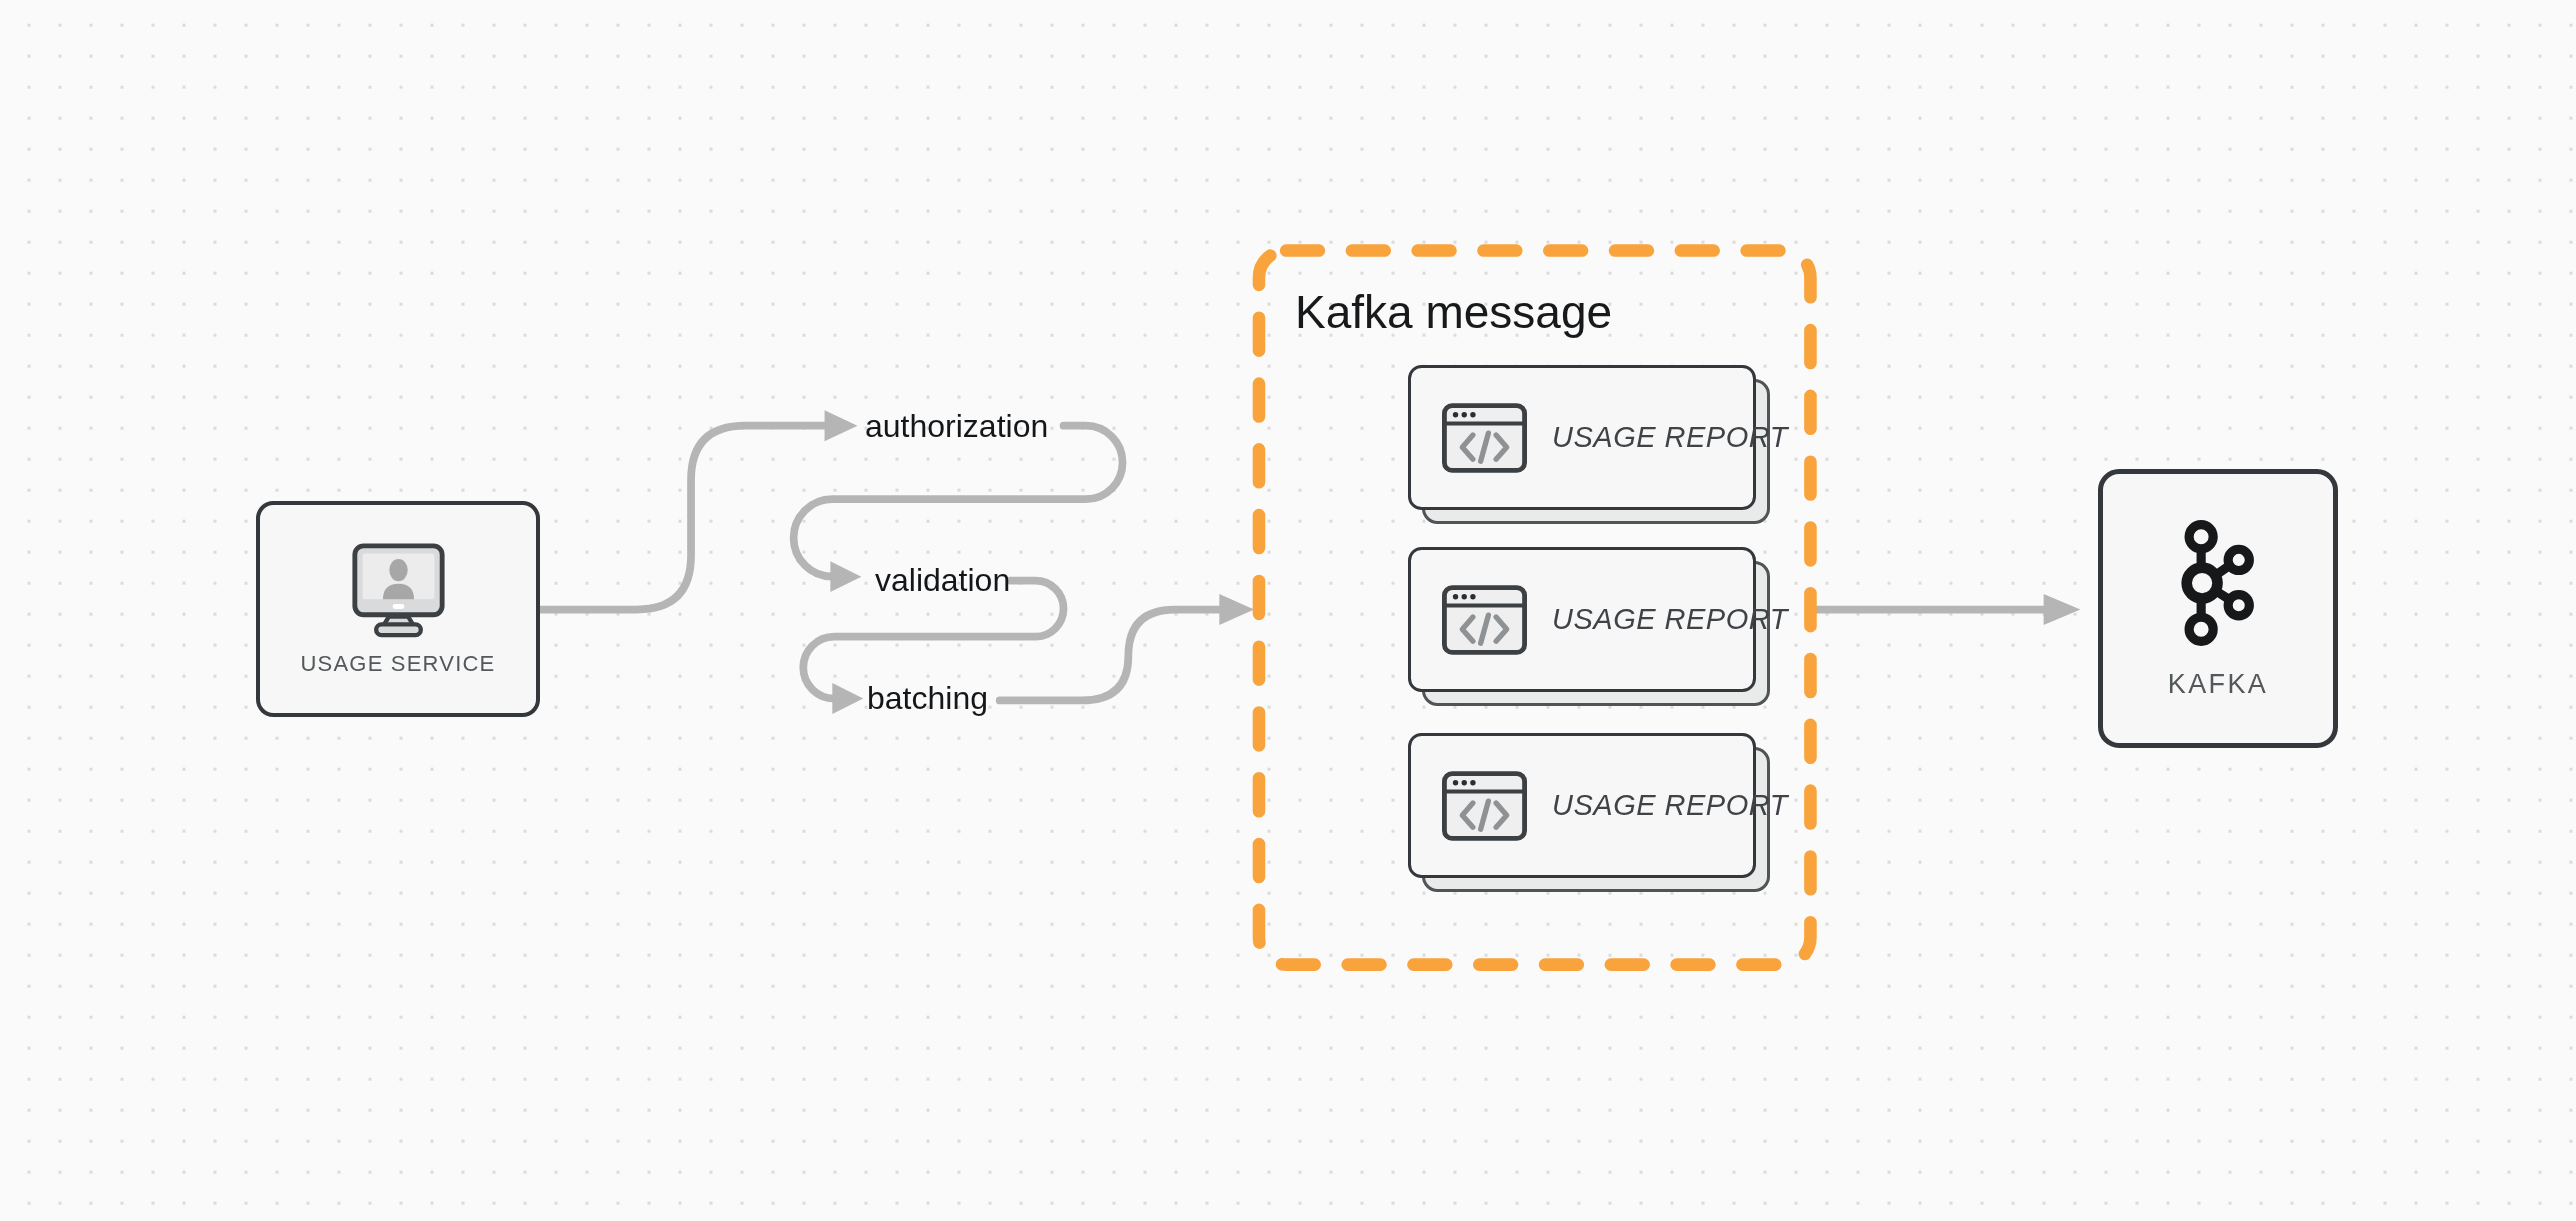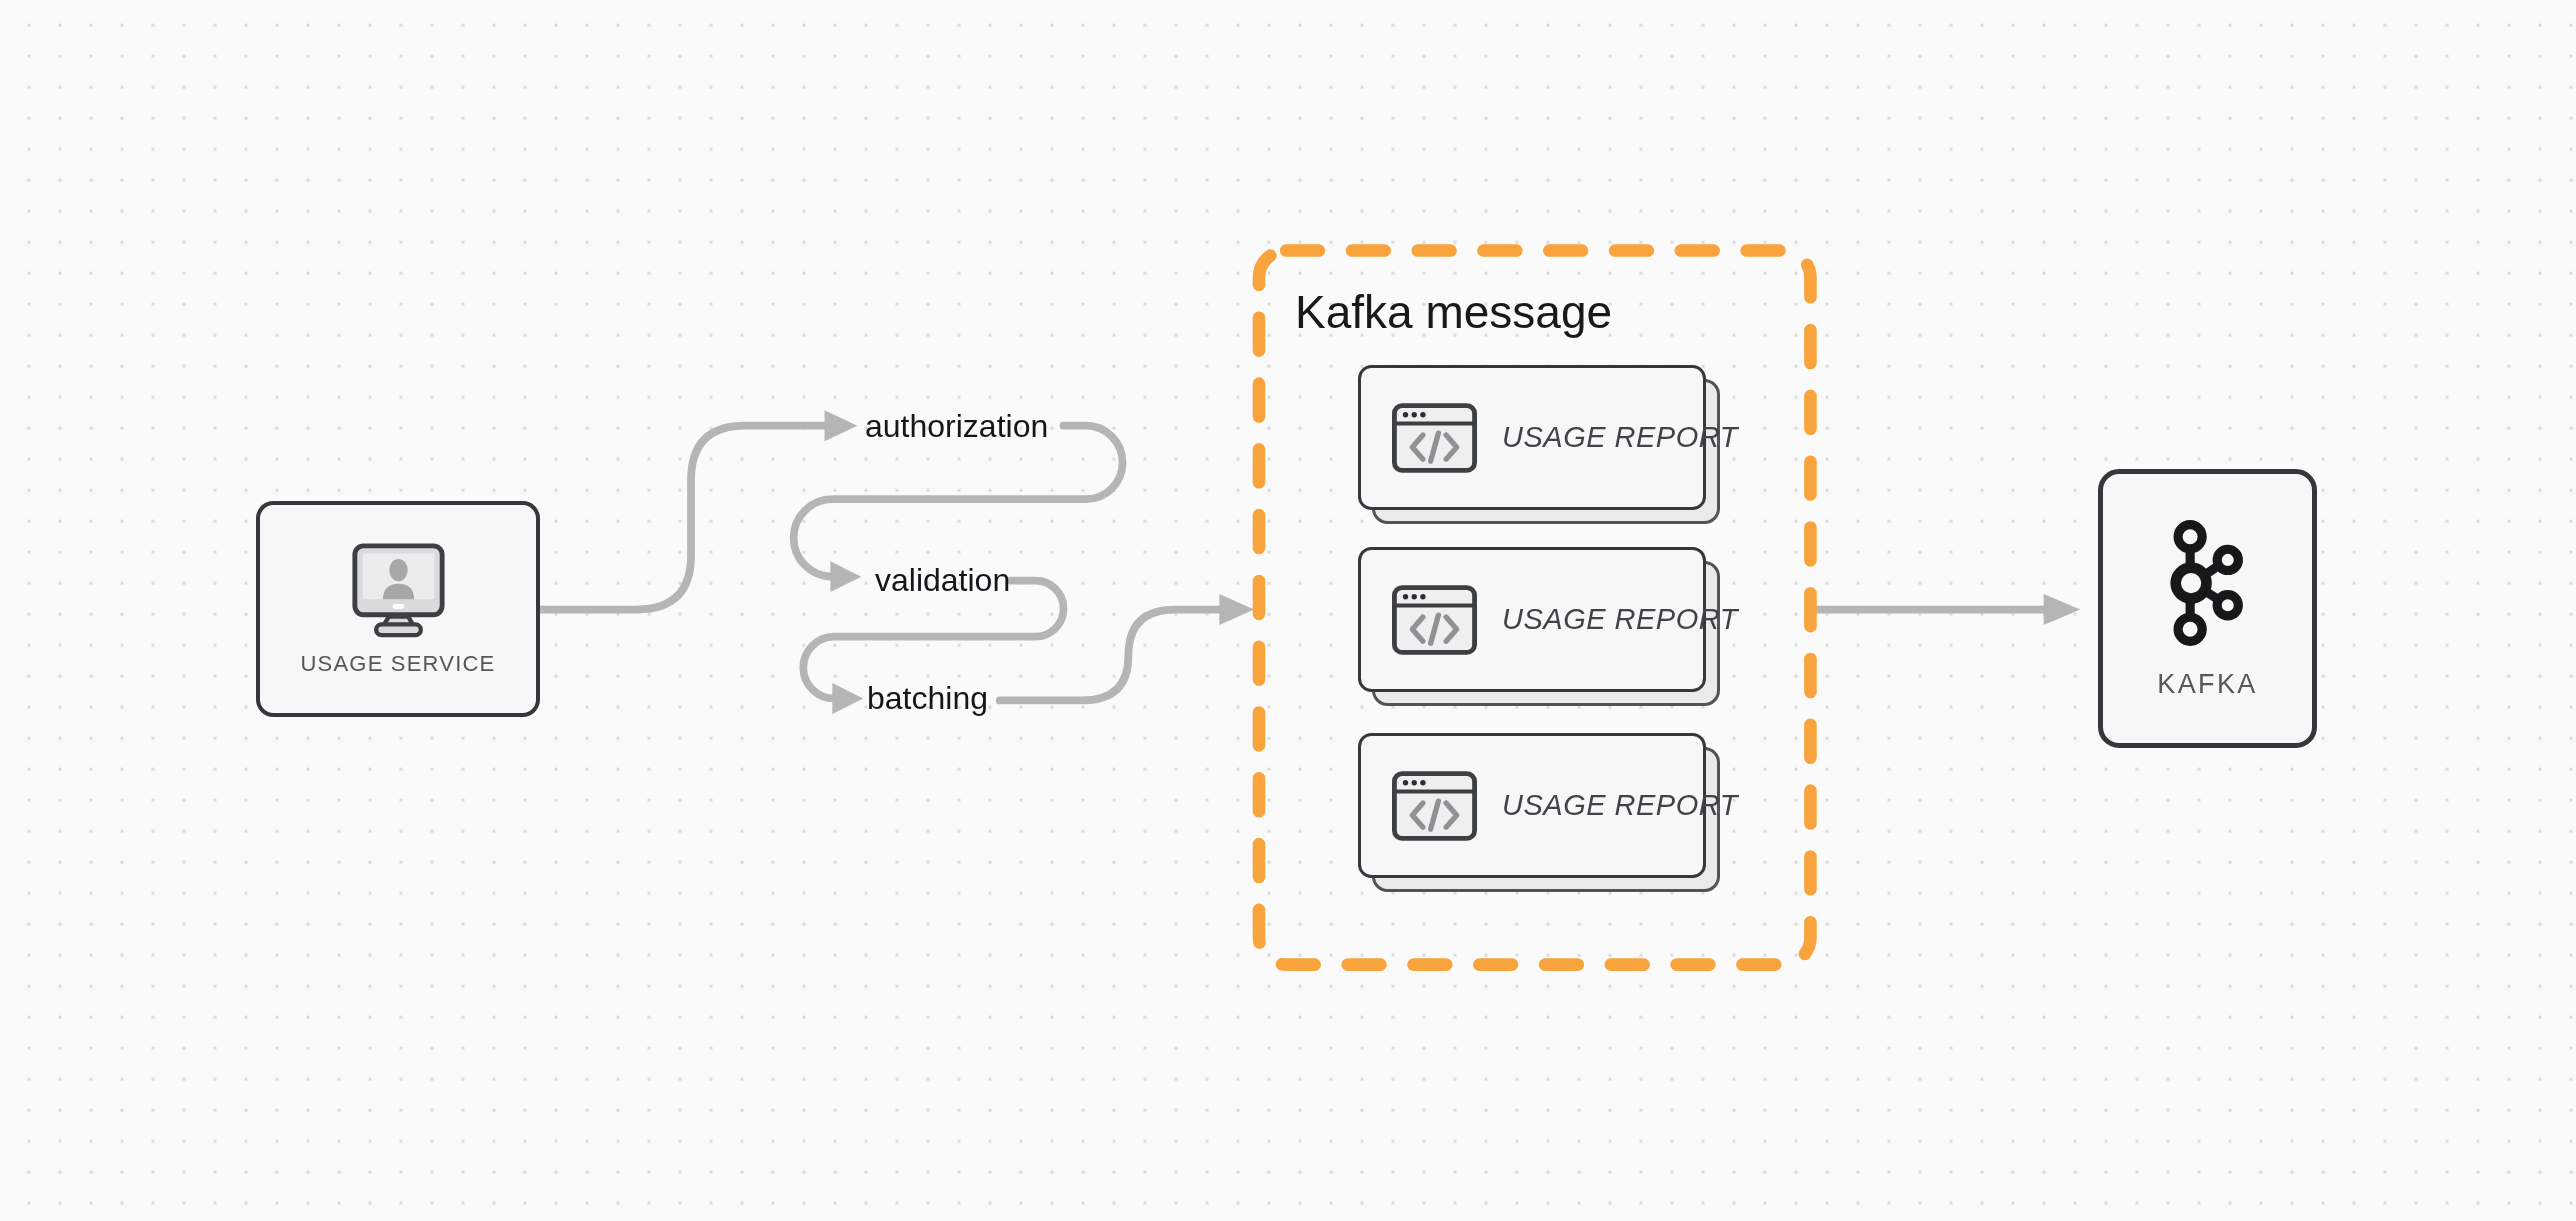--- a/index.html
+++ b/index.html
@@ -24,21 +24,21 @@
     position: absolute;
     background: #f6f7f6;
     border: 4.8px solid #34383c;
     border-radius: 17.4px;
     display: flex;
     flex-direction: column;
     align-items: center;
     justify-content: center;
   }
   #usage-service-node { left: 256px; top: 501px; width: 284px; height: 216px; }
-  #kafka-node { left: 2098px; top: 469px; width: 219px; height: 279px; border-width: 5.8px; border-radius: 21px; }
+  #kafka-node { left: 2098px; top: 469px; width: 240px; height: 279px; border-width: 5.8px; border-radius: 21px; }
   .node-label {
     color: #54585b;
     font-size: 22px;
     letter-spacing: 1.2px;
     white-space: nowrap;
   }
   #usage-service-node .node-label { margin-top: 13.5px; }
   #kafka-node .node-label { font-size: 27px; letter-spacing: 2.4px; margin-top: 17.4px; }
 
   .step-label {
@@ -58,21 +58,21 @@
     position: absolute;
     left: 1295px; top: 292px;
     height: 41px; line-height: 41px;
     font-size: 46px;
     font-weight: 500;
     color: #17191b;
     white-space: nowrap;
   }
   .message-card {
     position: absolute;
-    left: 1358px;
+    left: 1408px;
     width: 348px;
     height: 145px;
   }
   .card-shadow {
     position: absolute;
     left: 13.5px; top: 13.5px;
     width: 348px; height: 145px;
     background: #e9eaea;
     border: 3.9px solid #505456;
     border-radius: 15.5px;

